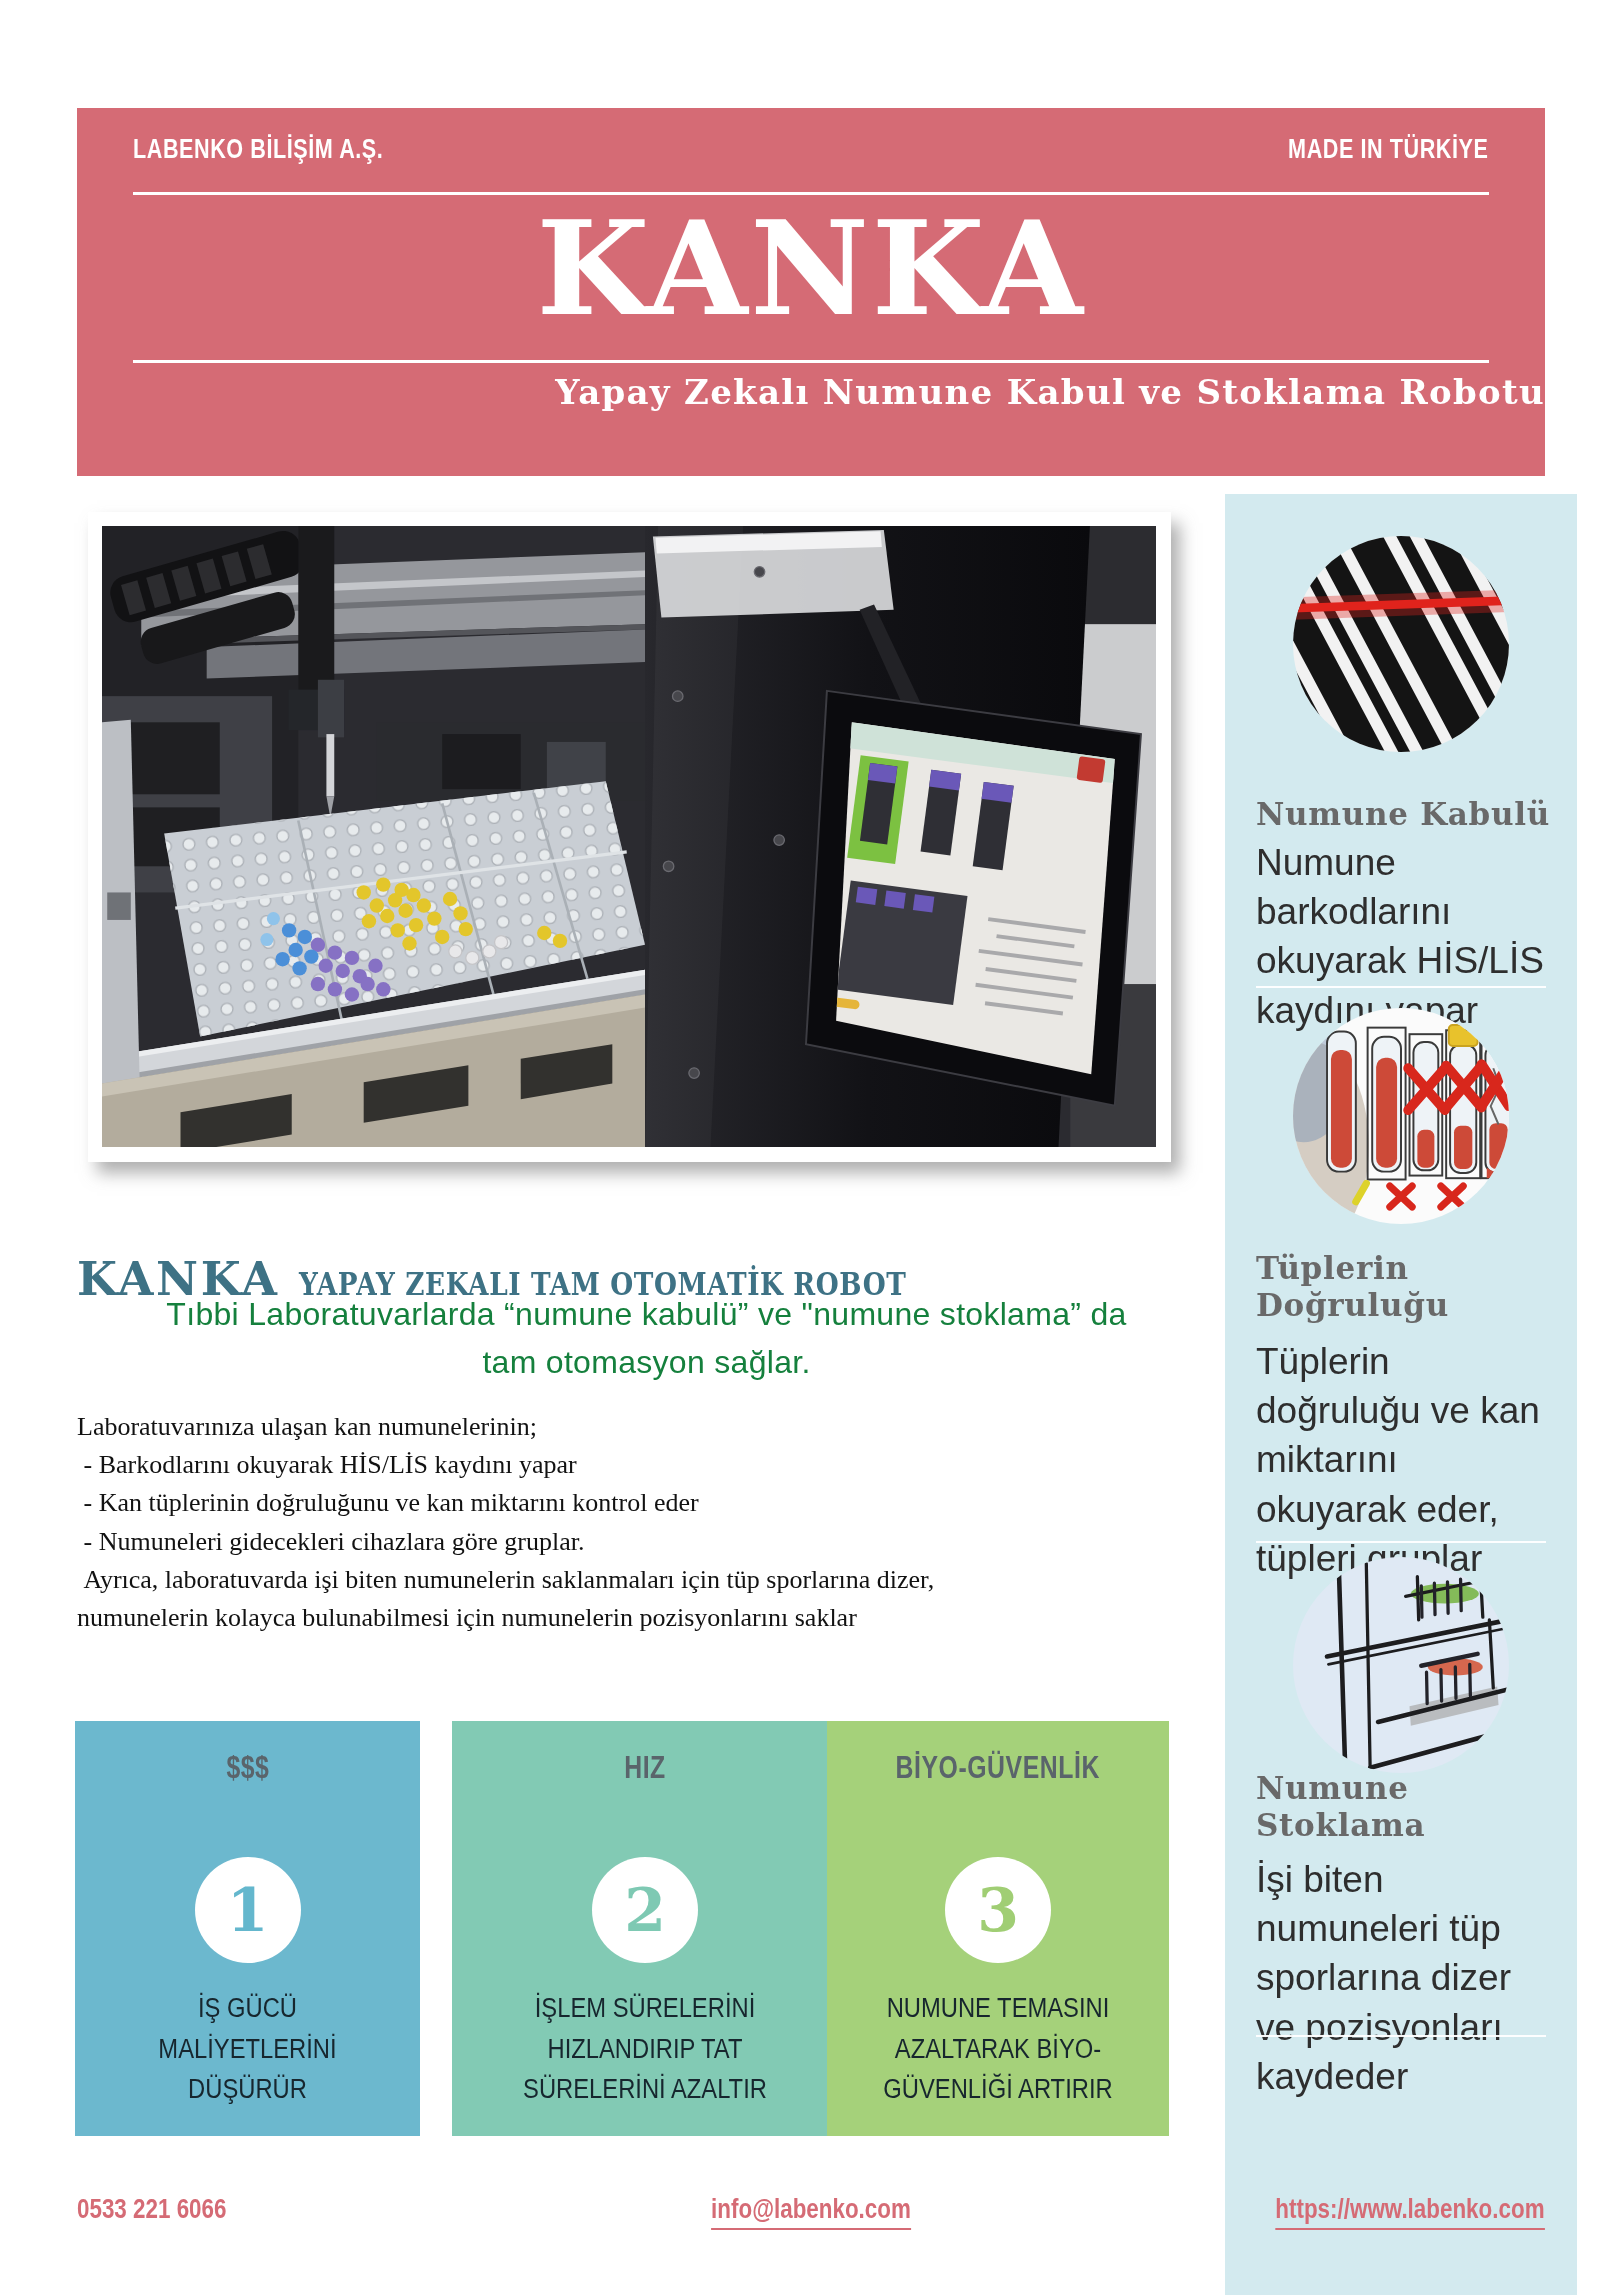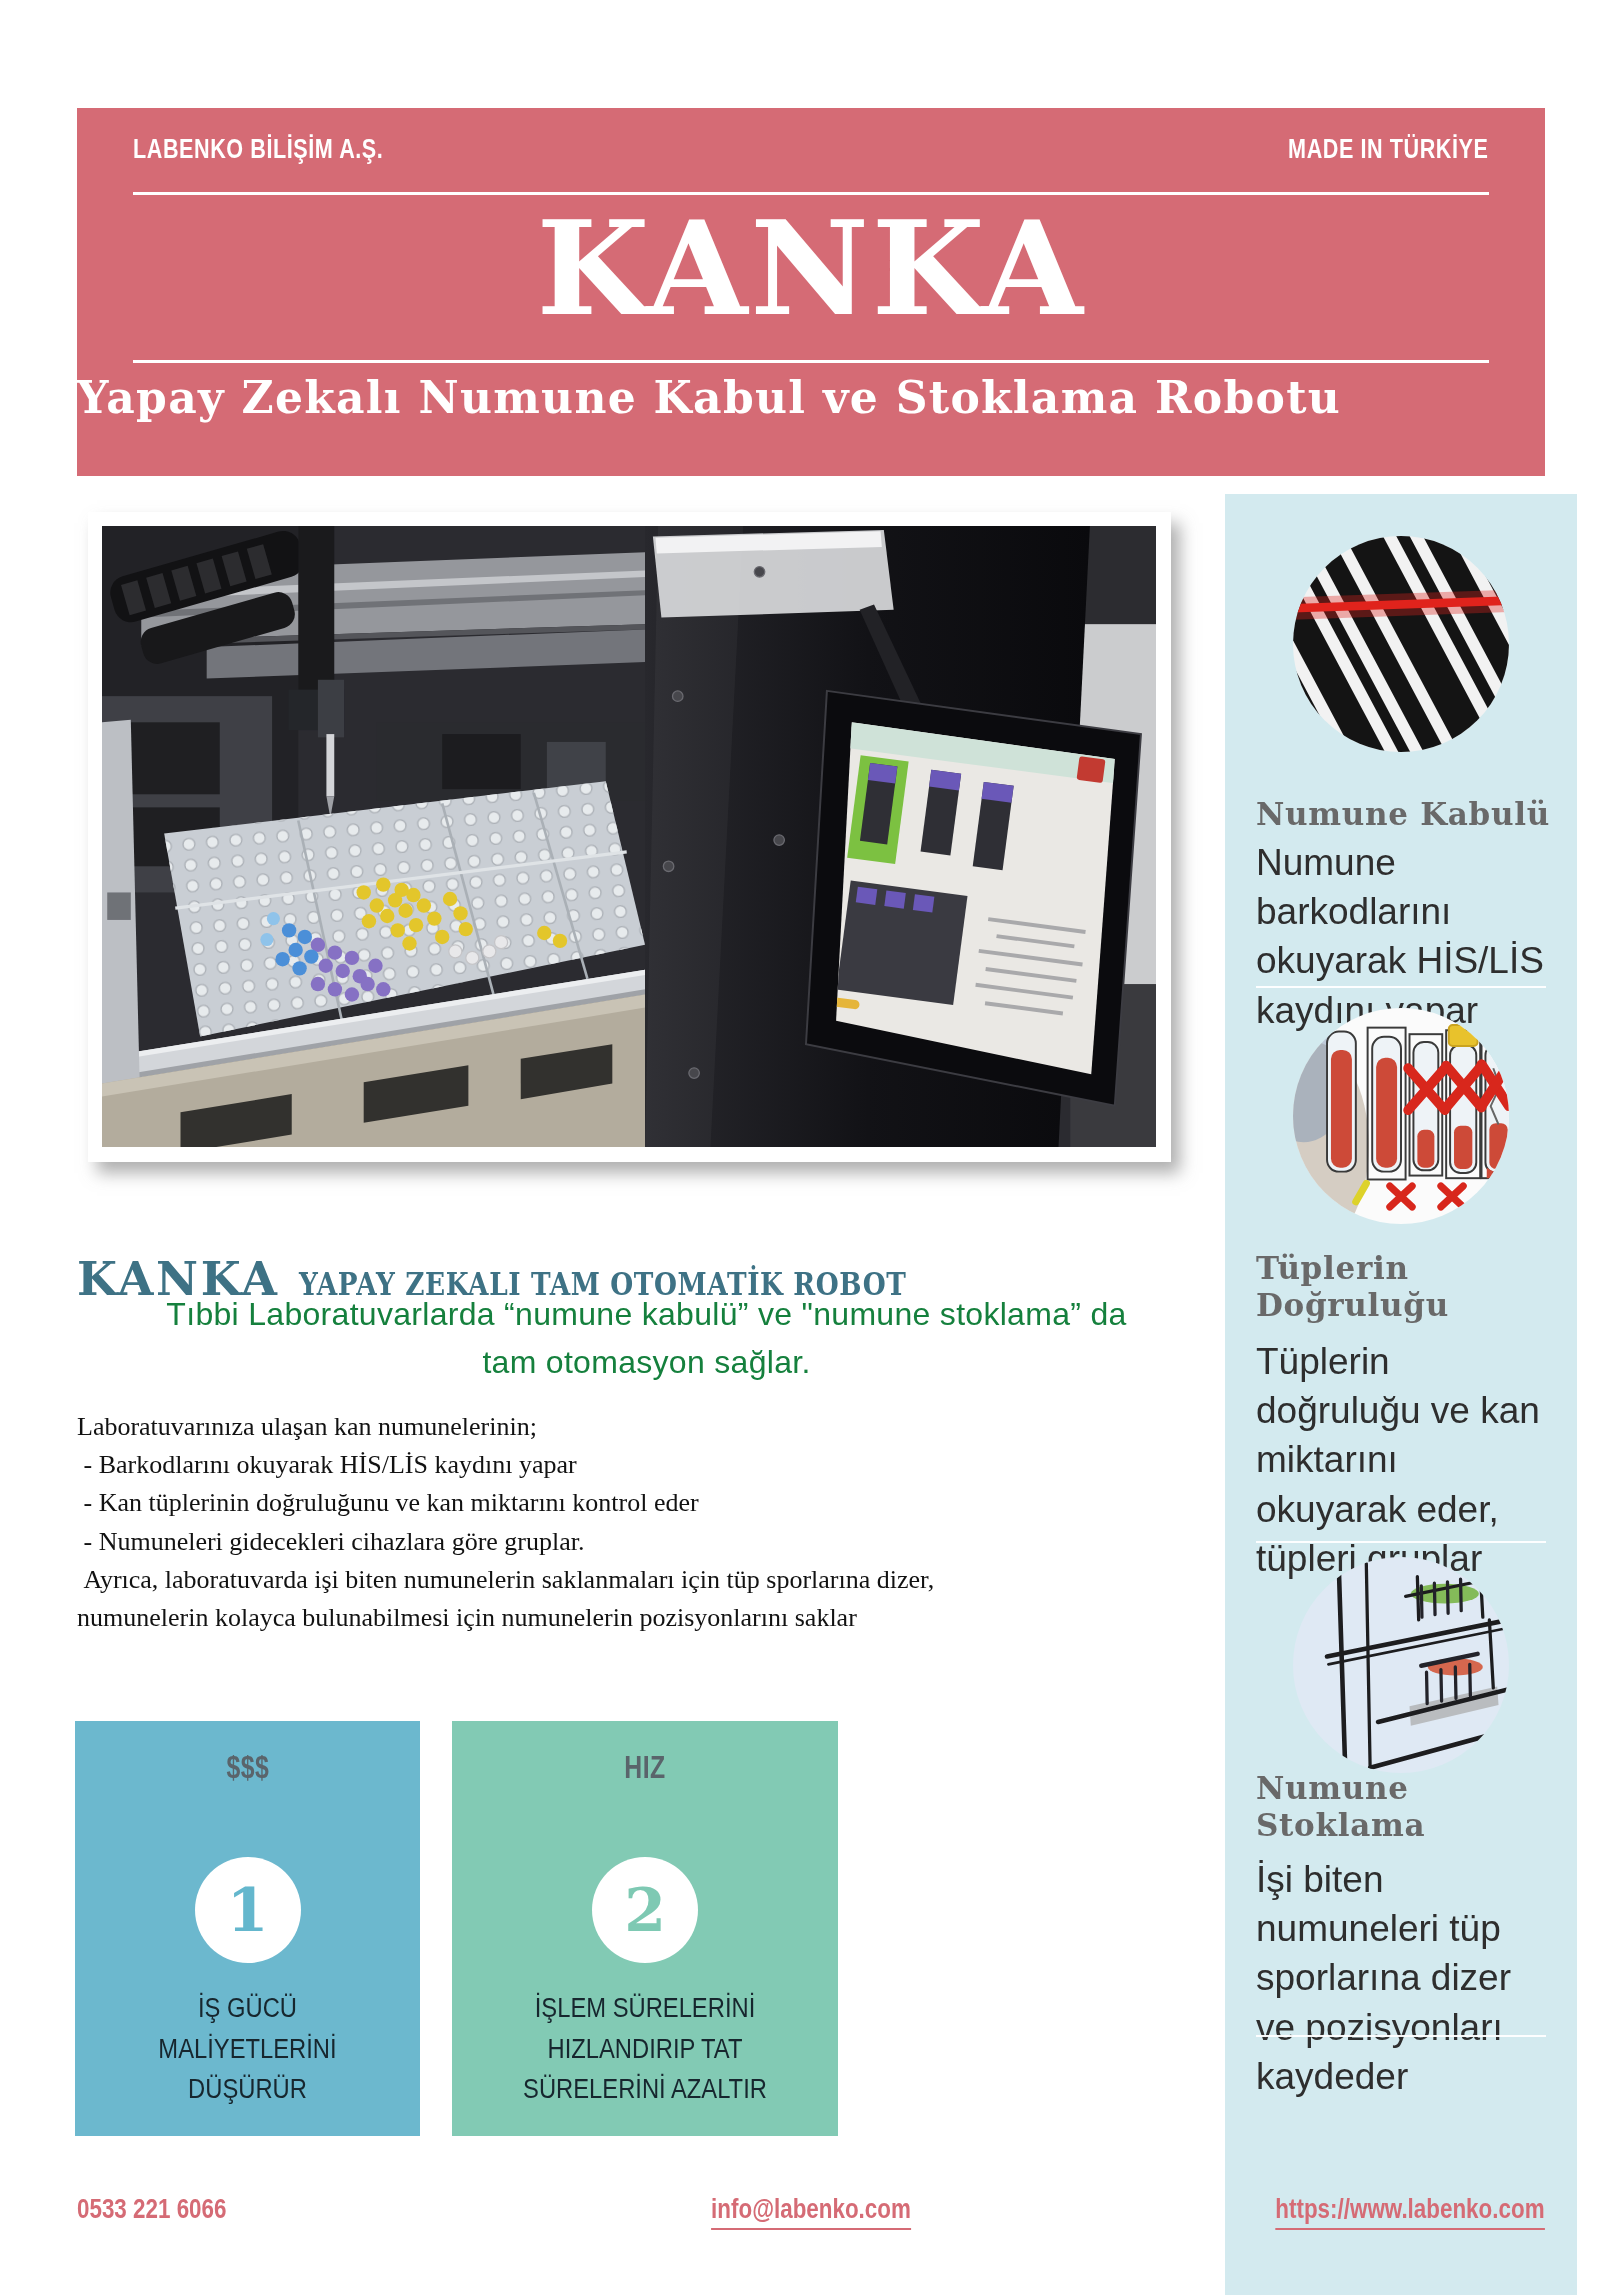--- a/index.html
+++ b/index.html
@@ -11,22 +11,22 @@
   .band{position:absolute;left:77px;top:108px;width:1468px;height:368px;background:#d56b75;color:#fff;}
   .band-row{position:absolute;top:26px;left:56px;right:56px;display:flex;justify-content:space-between;
     font-weight:bold;font-size:27px;letter-spacing:0.7px;}
   .condL{display:inline-block;transform:scaleX(0.8);transform-origin:left center;}
   .condR{display:inline-block;transform:scaleX(0.8);transform-origin:right center;}
   .condC{display:inline-block;transform:scaleX(0.8);transform-origin:center center;}
   .band-line{position:absolute;left:56px;right:56px;height:2.6px;background:#fff;}
   .line1{top:84px}.line2{top:252px}
   .band-title{position:absolute;top:93px;left:0;right:0;text-align:center;
     font-family:"DejaVu Serif", serif;font-weight:bold;font-size:130px;line-height:1.05;letter-spacing:2.6px;}
-  .band-sub{position:absolute;top:264px;left:0;right:0;text-align:left;
-    font-family:"DejaVu Serif", serif;font-weight:bold;font-size:44px;letter-spacing:1.3px;}
+  .band-sub{position:absolute;top:264px;left:0;right:0;text-align:right;
+    font-family:"DejaVu Serif", serif;font-weight:bold;font-size:34px;letter-spacing:1.3px;}
 
   
   .photo-card{position:absolute;left:88px;top:512px;width:1054px;height:621px;background:#fff;
     padding:14.4px;box-shadow:9.2px 10.5px 15.7px rgba(110,110,110,0.55);}
   .photo-card svg{display:block;width:1054px;height:621px;background:#202024;}
 
   
   .sidebar{position:absolute;left:1225px;top:494px;width:352px;height:2120px;background:#d3eaef;}
   .sb-circle{position:absolute;left:50%;transform:translateX(-50%);width:216px;height:216px;border-radius:50%;overflow:hidden;}
   .sb-c1{top:42px}.sb-c2{top:514px}.sb-c3{top:1063px}
@@ -404,20 +404,29 @@
   </div>
   <div class="box box2">
     <div class="box-h"><span class="condC">HIZ</span></div>
     <div class="box-circle">
       <span class="box-num n2">2</span>
     </div>
     <div class="box-t">İŞLEM SÜRELERİNİ
 HIZLANDIRIP TAT
 SÜRELERİNİ AZALTIR</div>
   </div>
+  <div class="box box3">
+    <div class="box-h"><span class="condC">BİYO-GÜVENLİK</span></div>
+    <div class="box-circle">
+      <span class="box-num n3">3</span>
+    </div>
+    <div class="box-t">NUMUNE TEMASINI
+AZALTARAK BİYO-
+GÜVENLİĞİ ARTIRIR</div>
+  </div>
 
   <div class="footer">
     <div class="f-phone"><span class="condL">0533 221 6066</span></div>
     <div class="f-email"><span class="condC f-underline">info@labenko.com</span></div>
     <div class="f-web"><span class="condR f-underline">https://www.labenko.com</span></div>
   </div>
 
 </div>
 
 

